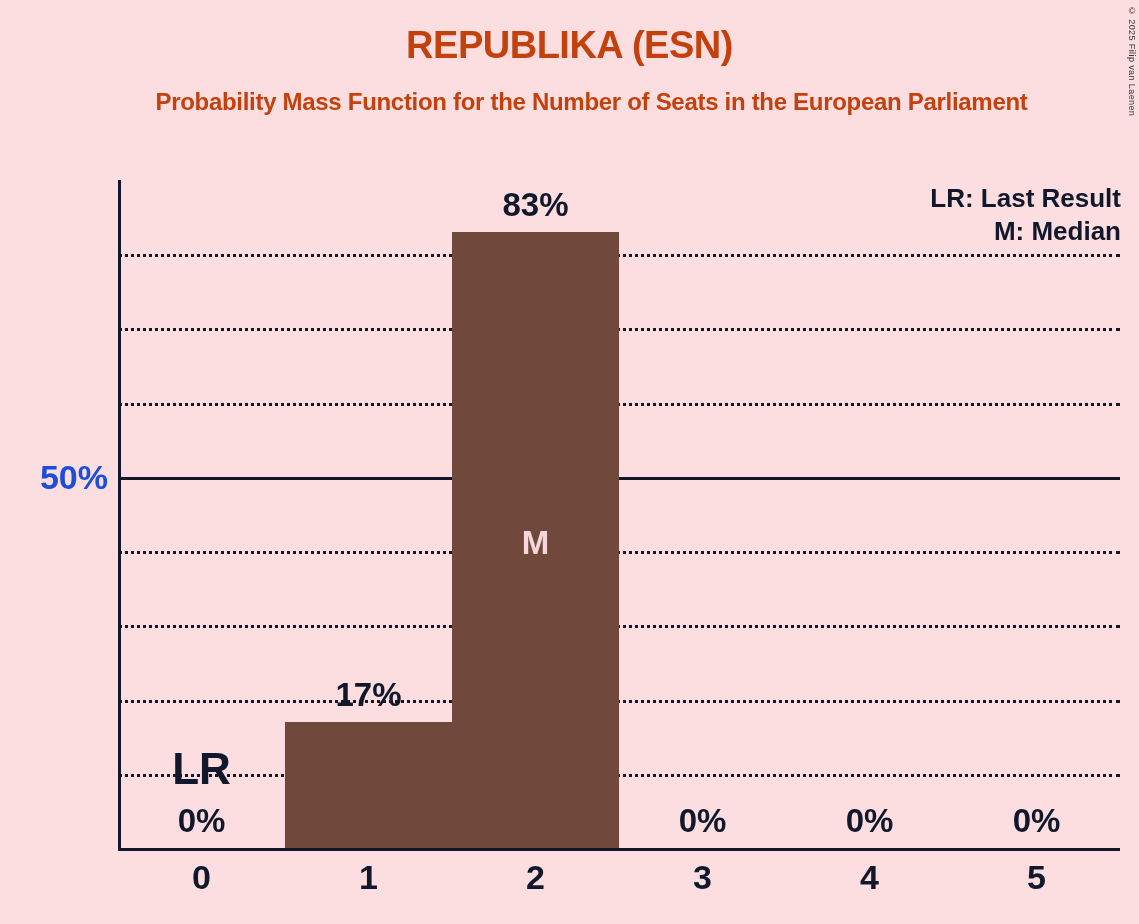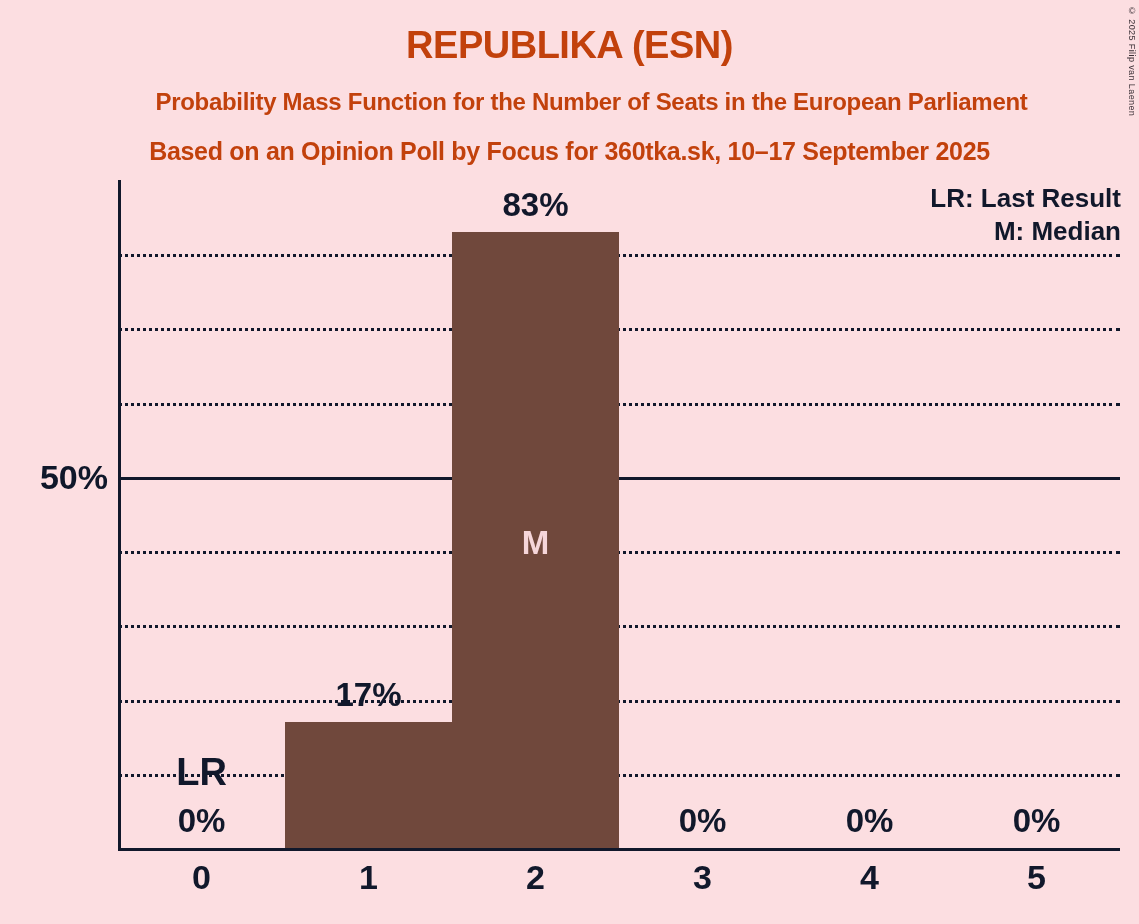--- a/index.html
+++ b/index.html
@@ -136,21 +136,21 @@
     text-align: center;
     font-size: 33px;
     font-weight: bold;
     color: #f6d6da;
   }
   .marker-outside {
     position: absolute;
     left: 0;
     right: 0;
     text-align: center;
-    font-size: 38px;
+    font-size: 44px;
     font-weight: bold;
     color: #11182b;
   }
 
   
   #x-tick-layer {
     position: absolute;
     left: 118px;
     top: 858px;
     width: 1002px;
@@ -163,21 +163,21 @@
     font-weight: bold;
     color: #11182b;
   }
 
   .y-tick-label {
     position: absolute;
     right: 0;
     transform: translateY(-50%);
     font-size: 34px;
     font-weight: bold;
-    color: #0f172a;
+    color: #1d4ed8;
     white-space: nowrap;
   }
   #y-tick-wrap {
     position: absolute;
     left: 0;
     top: 180px;
     width: 108px;
     height: 668px;
   }
 
@@ -197,21 +197,20 @@
     text-align: right;
   }
 </style>
 </head>
 <body>
 
 <div id="chart-root">
 
   <div class="title" id="chart-title">REPUBLIKA (ESN)</div>
   <div class="title" id="chart-subtitle-1">Probability Mass Function for the Number of Seats in the European Parliament</div>
-  <div class="title" id="chart-subtitle-2">Based on an Opinion Poll by Focus for 360tka.sk, 10–17 September 2025</div>
 
   <div id="copyright">© 2025 Filip van Laenen</div>
 
   <div id="legend">
     <div class="legend-entry">LR: Last Result</div>
     <div class="legend-entry">M: Median</div>
   </div>
 
   <div id="y-tick-wrap">
       <div class="y-tick-label" style="top: 296.889px;">50%</div>

